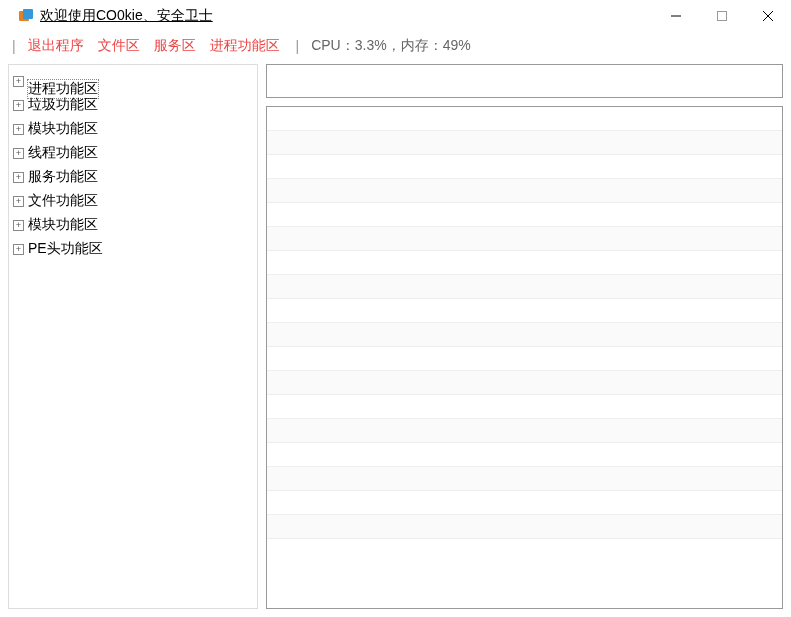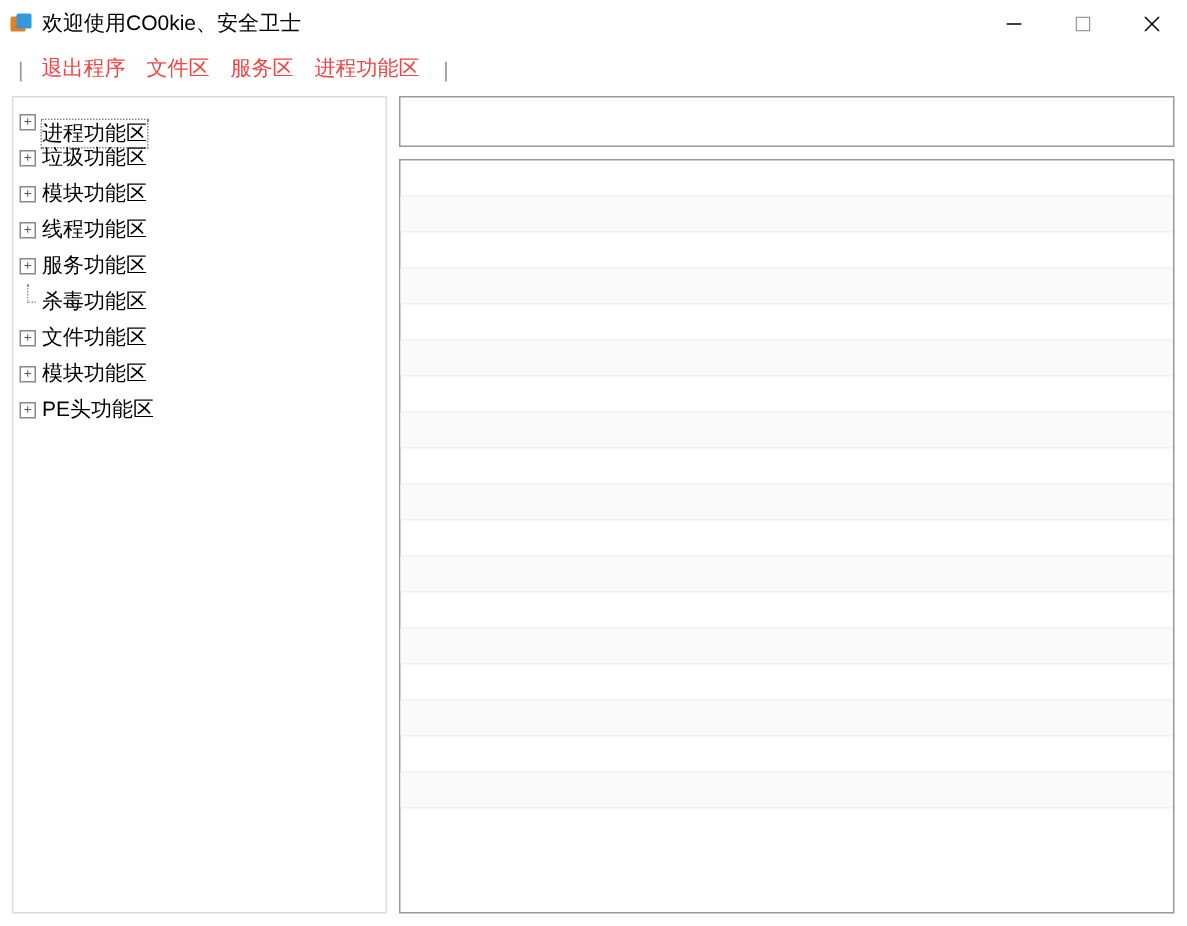--- a/index.html
+++ b/index.html
@@ -8,22 +8,23 @@
       font-size: 13px;
       background: #fff;
       width: 791px;
       height: 617px;
       overflow: hidden;
     }
     .titlebar {
       height: 32px;
       display: flex;
       align-items: center;
-      padding-left: 6px;
-      background: #fff;
+      padding-left: 18px;
+      background: #fff;
+      text-decoration: underline;
     }
     .titlebar-icon {
       width: 16px;
       height: 16px;
       margin-right: 6px;
       display: inline-block;
     }
     .titlebar-title {
       font-size: 14px;
       color: #000;
@@ -188,20 +189,21 @@
   </div>
 </div>
 
 <div class="menubar">
   <span class="sep">|</span>
   <span class="menu-item">退出程序</span>
   <span class="menu-item">文件区</span>
   <span class="menu-item">服务区</span>
   <span class="menu-item">进程功能区</span>
   <span class="sep">&nbsp;|</span>
+  <span class="status-text">CPU：3.3%，内存：49%</span>
 </div>
 
 <div class="body-area">
   <div class="tree-panel" id="tree-panel">
       <div class="tree-item selected">
         <span class="tree-expander">+</span>
         <span class="tree-label">进程功能区</span>
       </div>
       <div class="tree-item">
         <span class="tree-expander">+</span>
@@ -213,24 +215,20 @@
       </div>
       <div class="tree-item">
         <span class="tree-expander">+</span>
         <span class="tree-label">线程功能区</span>
       </div>
       <div class="tree-item">
         <span class="tree-expander">+</span>
         <span class="tree-label">服务功能区</span>
       </div>
       <div class="tree-item">
-        <span class="tree-line"></span>
-        <span class="tree-label">杀毒功能区</span>
-      </div>
-      <div class="tree-item">
         <span class="tree-expander">+</span>
         <span class="tree-label">文件功能区</span>
       </div>
       <div class="tree-item">
         <span class="tree-expander">+</span>
         <span class="tree-label">模块功能区</span>
       </div>
       <div class="tree-item">
         <span class="tree-expander">+</span>
         <span class="tree-label">PE头功能区</span>

